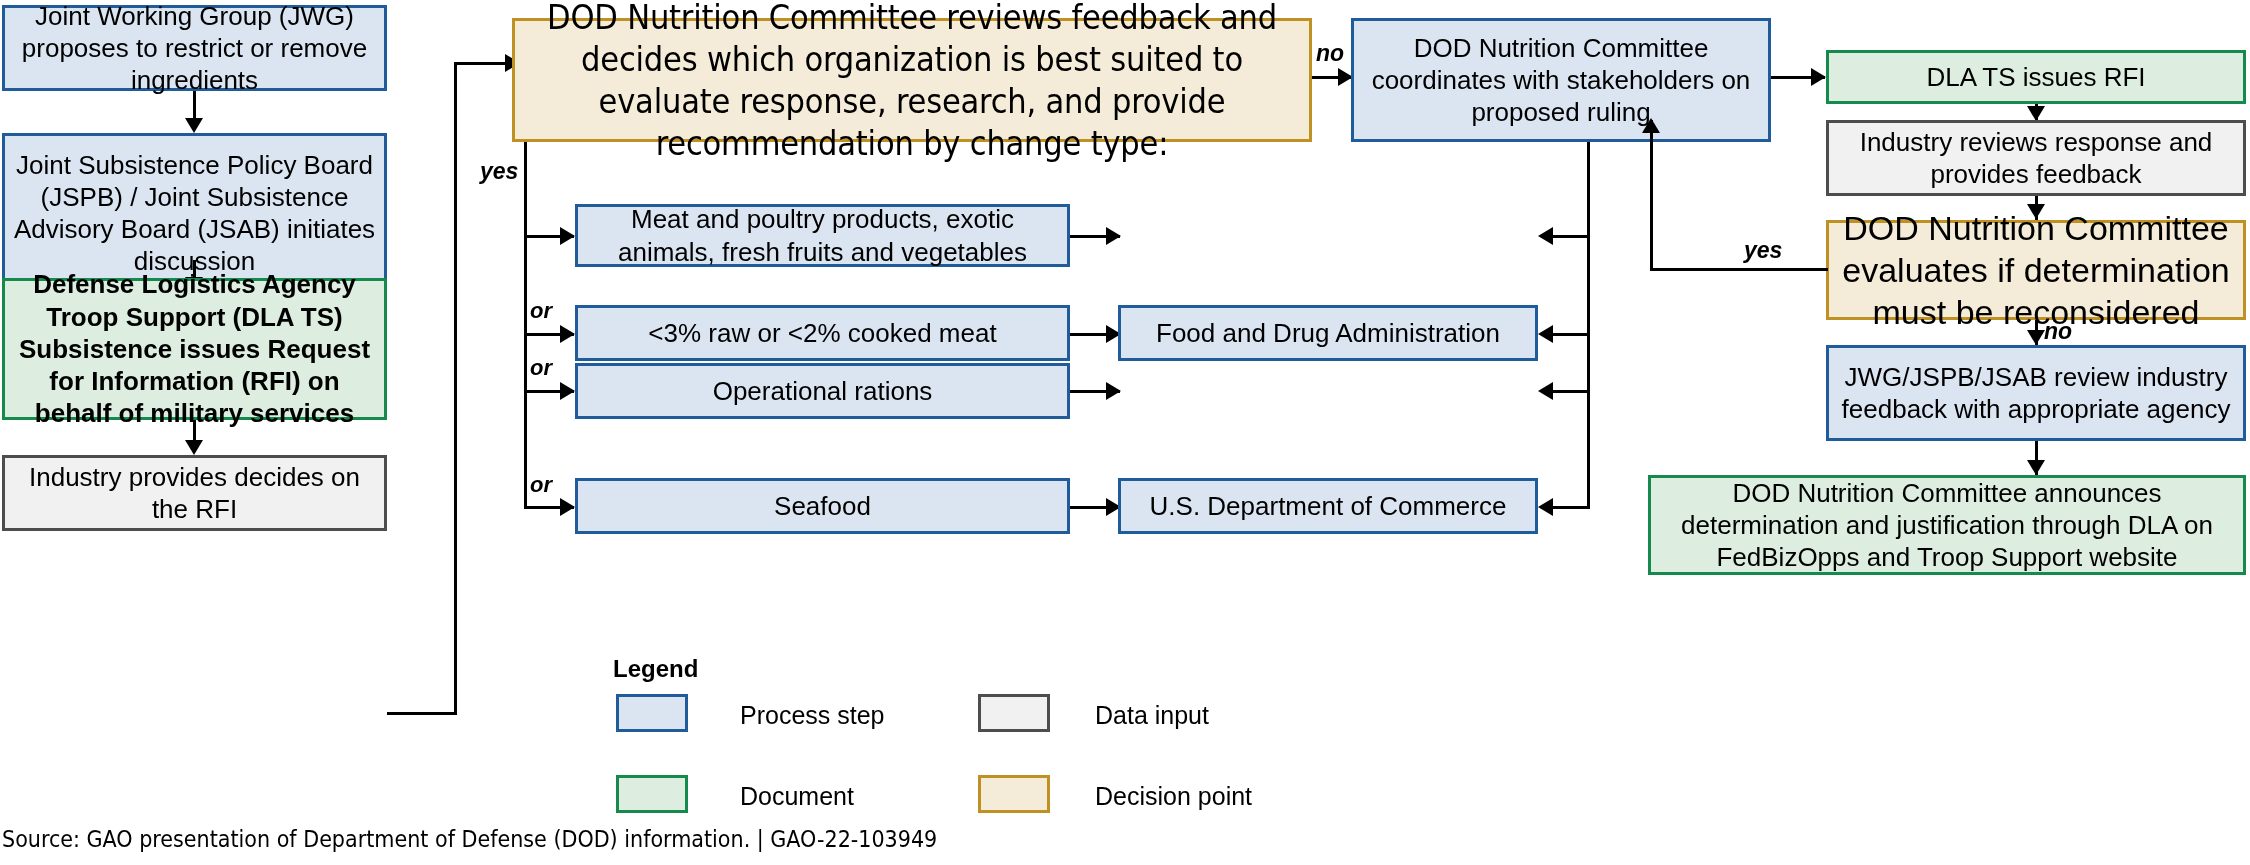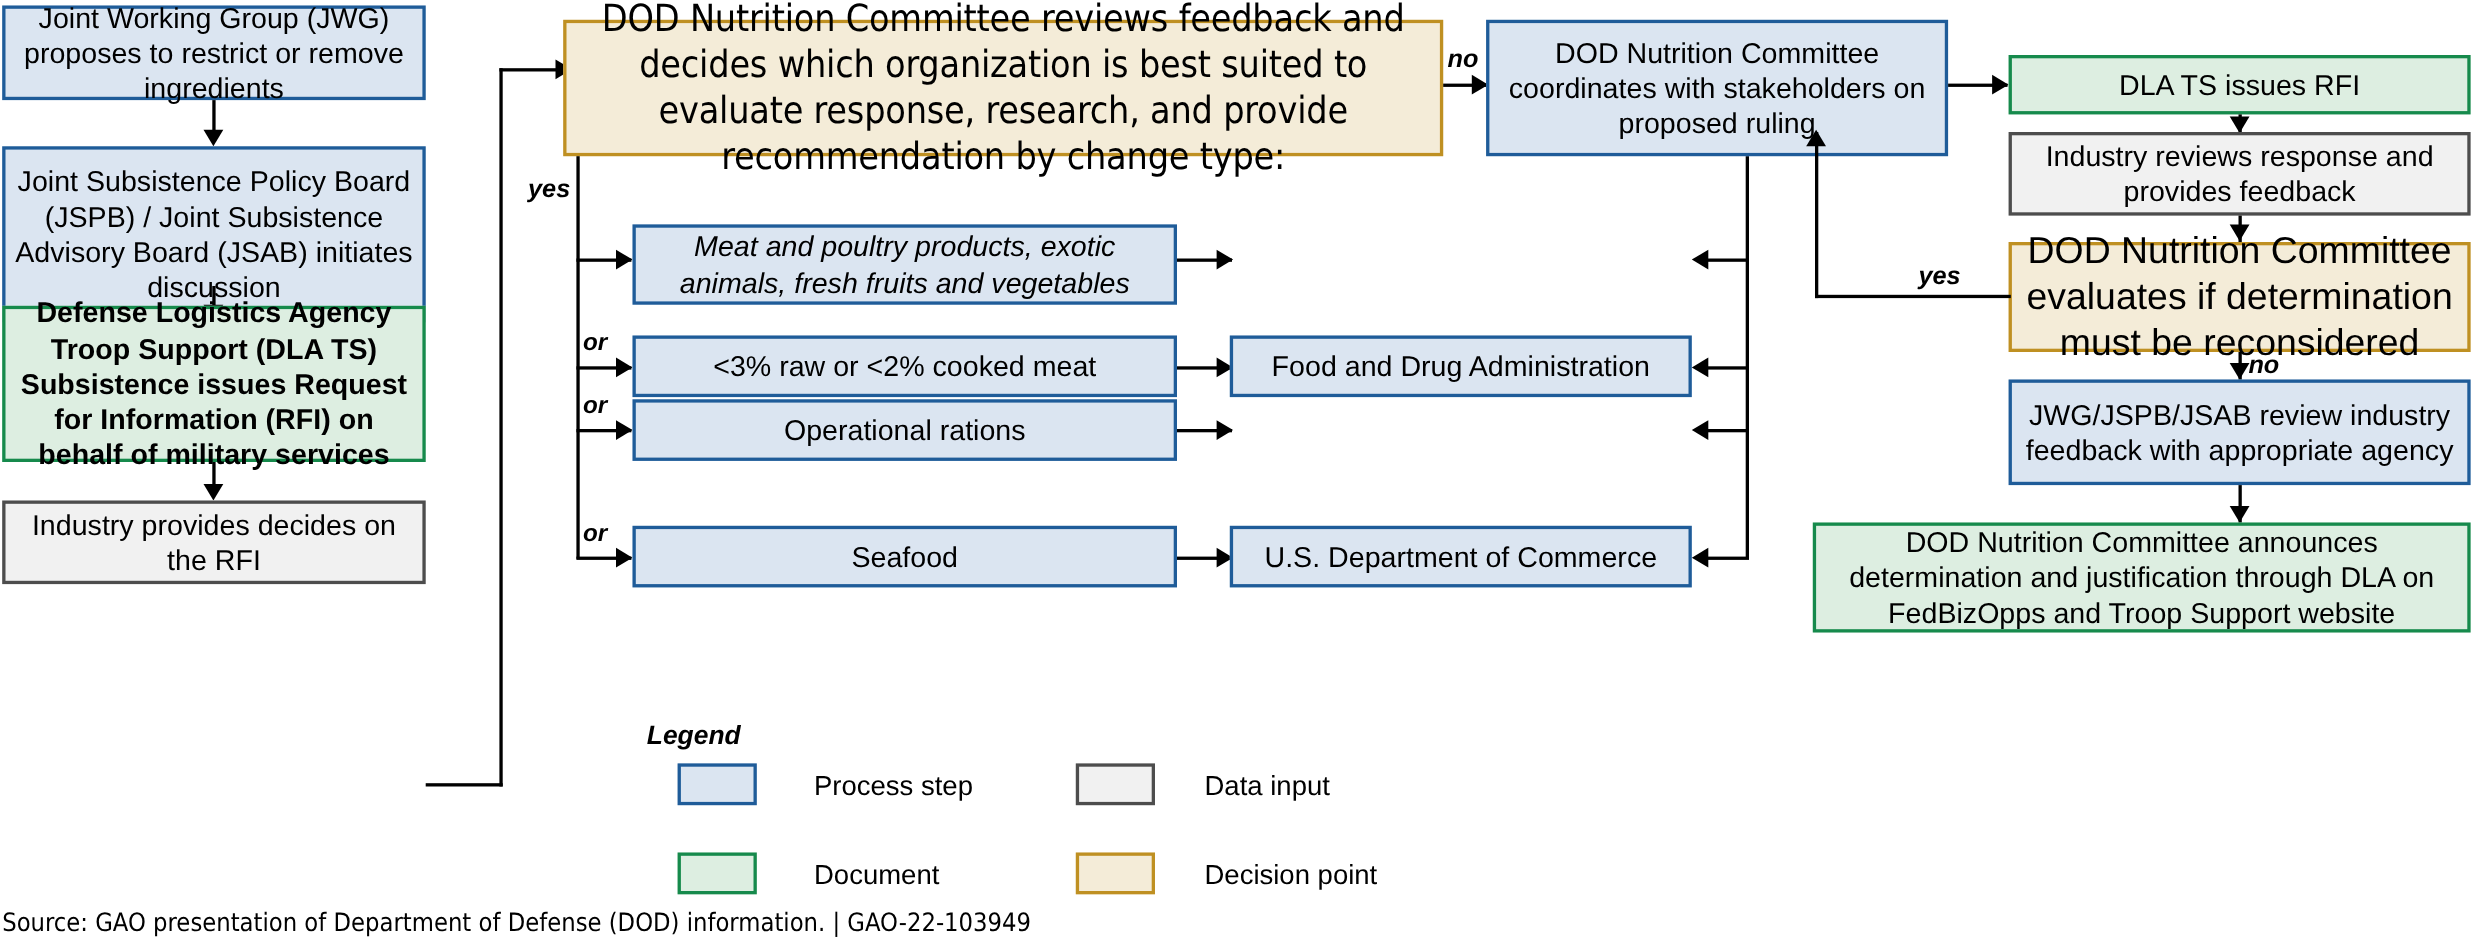--- a/index.html
+++ b/index.html
@@ -91,21 +91,21 @@
   <div class="arrow ar-right" style="left:560px;top:325px;"></div>
 
   <div class="elabel" style="left:530px;top:355px;font-size:22px;">or</div>
   <div class="edge hline" style="left:524px;top:390px;width:50px;"></div>
   <div class="arrow ar-right" style="left:560px;top:382px;"></div>
 
   <div class="elabel" style="left:530px;top:472px;font-size:22px;">or</div>
   <div class="edge hline" style="left:524px;top:506px;width:50px;"></div>
   <div class="arrow ar-right" style="left:560px;top:498px;"></div>
 
-  <div class="node n-process" style="left:575px;top:204px;width:495px;height:73px;font-style:italic;">Meat and poultry products, exotic animals, fresh fruits and vegetables</div>
+  <div class="node n-process" style="left:575px;top:204px;width:495px;height:63px;">Meat and poultry products, exotic animals, fresh fruits and vegetables</div>
   <div class="node n-process" style="left:575px;top:305px;width:495px;height:56px;">&lt;3% raw or &lt;2% cooked meat</div>
   <div class="node n-process" style="left:575px;top:363px;width:495px;height:56px;">Operational rations</div>
   <div class="node n-process" style="left:575px;top:478px;width:495px;height:56px;">Seafood</div>
 
   <div class="edge hline" style="left:1070px;top:235px;width:50px;"></div>
   <div class="arrow ar-right" style="left:1106px;top:227px;"></div>
   <div class="edge hline" style="left:1070px;top:333px;width:50px;"></div>
   <div class="arrow ar-right" style="left:1106px;top:325px;"></div>
   <div class="edge hline" style="left:1070px;top:390px;width:50px;"></div>
   <div class="arrow ar-right" style="left:1106px;top:382px;"></div>
@@ -152,21 +152,21 @@
   <div class="edge vline" style="left:2035px;top:320px;height:28px;"></div>
   <div class="arrow ar-down" style="left:2027px;top:330px;"></div>
 
   <div class="node n-process" style="left:1826px;top:345px;width:420px;height:96px;">JWG/JSPB/JSAB review industry feedback with appropriate agency</div>
 
   <div class="edge vline" style="left:2035px;top:441px;height:40px;"></div>
   <div class="arrow ar-down" style="left:2027px;top:460px;"></div>
 
   <div class="node n-document" style="left:1648px;top:475px;width:598px;height:100px;">DOD Nutrition Committee announces determination and justification through DLA on FedBizOpps and Troop Support website</div>
 
-  <div class="legend-title" style="left:588px;top:655px;font-style:italic;">Legend</div>
+  <div class="legend-title" style="left:613px;top:655px;">Legend</div>
 
   <div class="legend-swatch sw-process" style="left:616px;top:694px;"></div>
   <div class="legend-label" style="left:740px;top:701px;">Process step</div>
 
   <div class="legend-swatch sw-data" style="left:978px;top:694px;"></div>
   <div class="legend-label" style="left:1095px;top:701px;">Data input</div>
 
   <div class="legend-swatch sw-document" style="left:616px;top:775px;"></div>
   <div class="legend-label" style="left:740px;top:782px;">Document</div>
 

